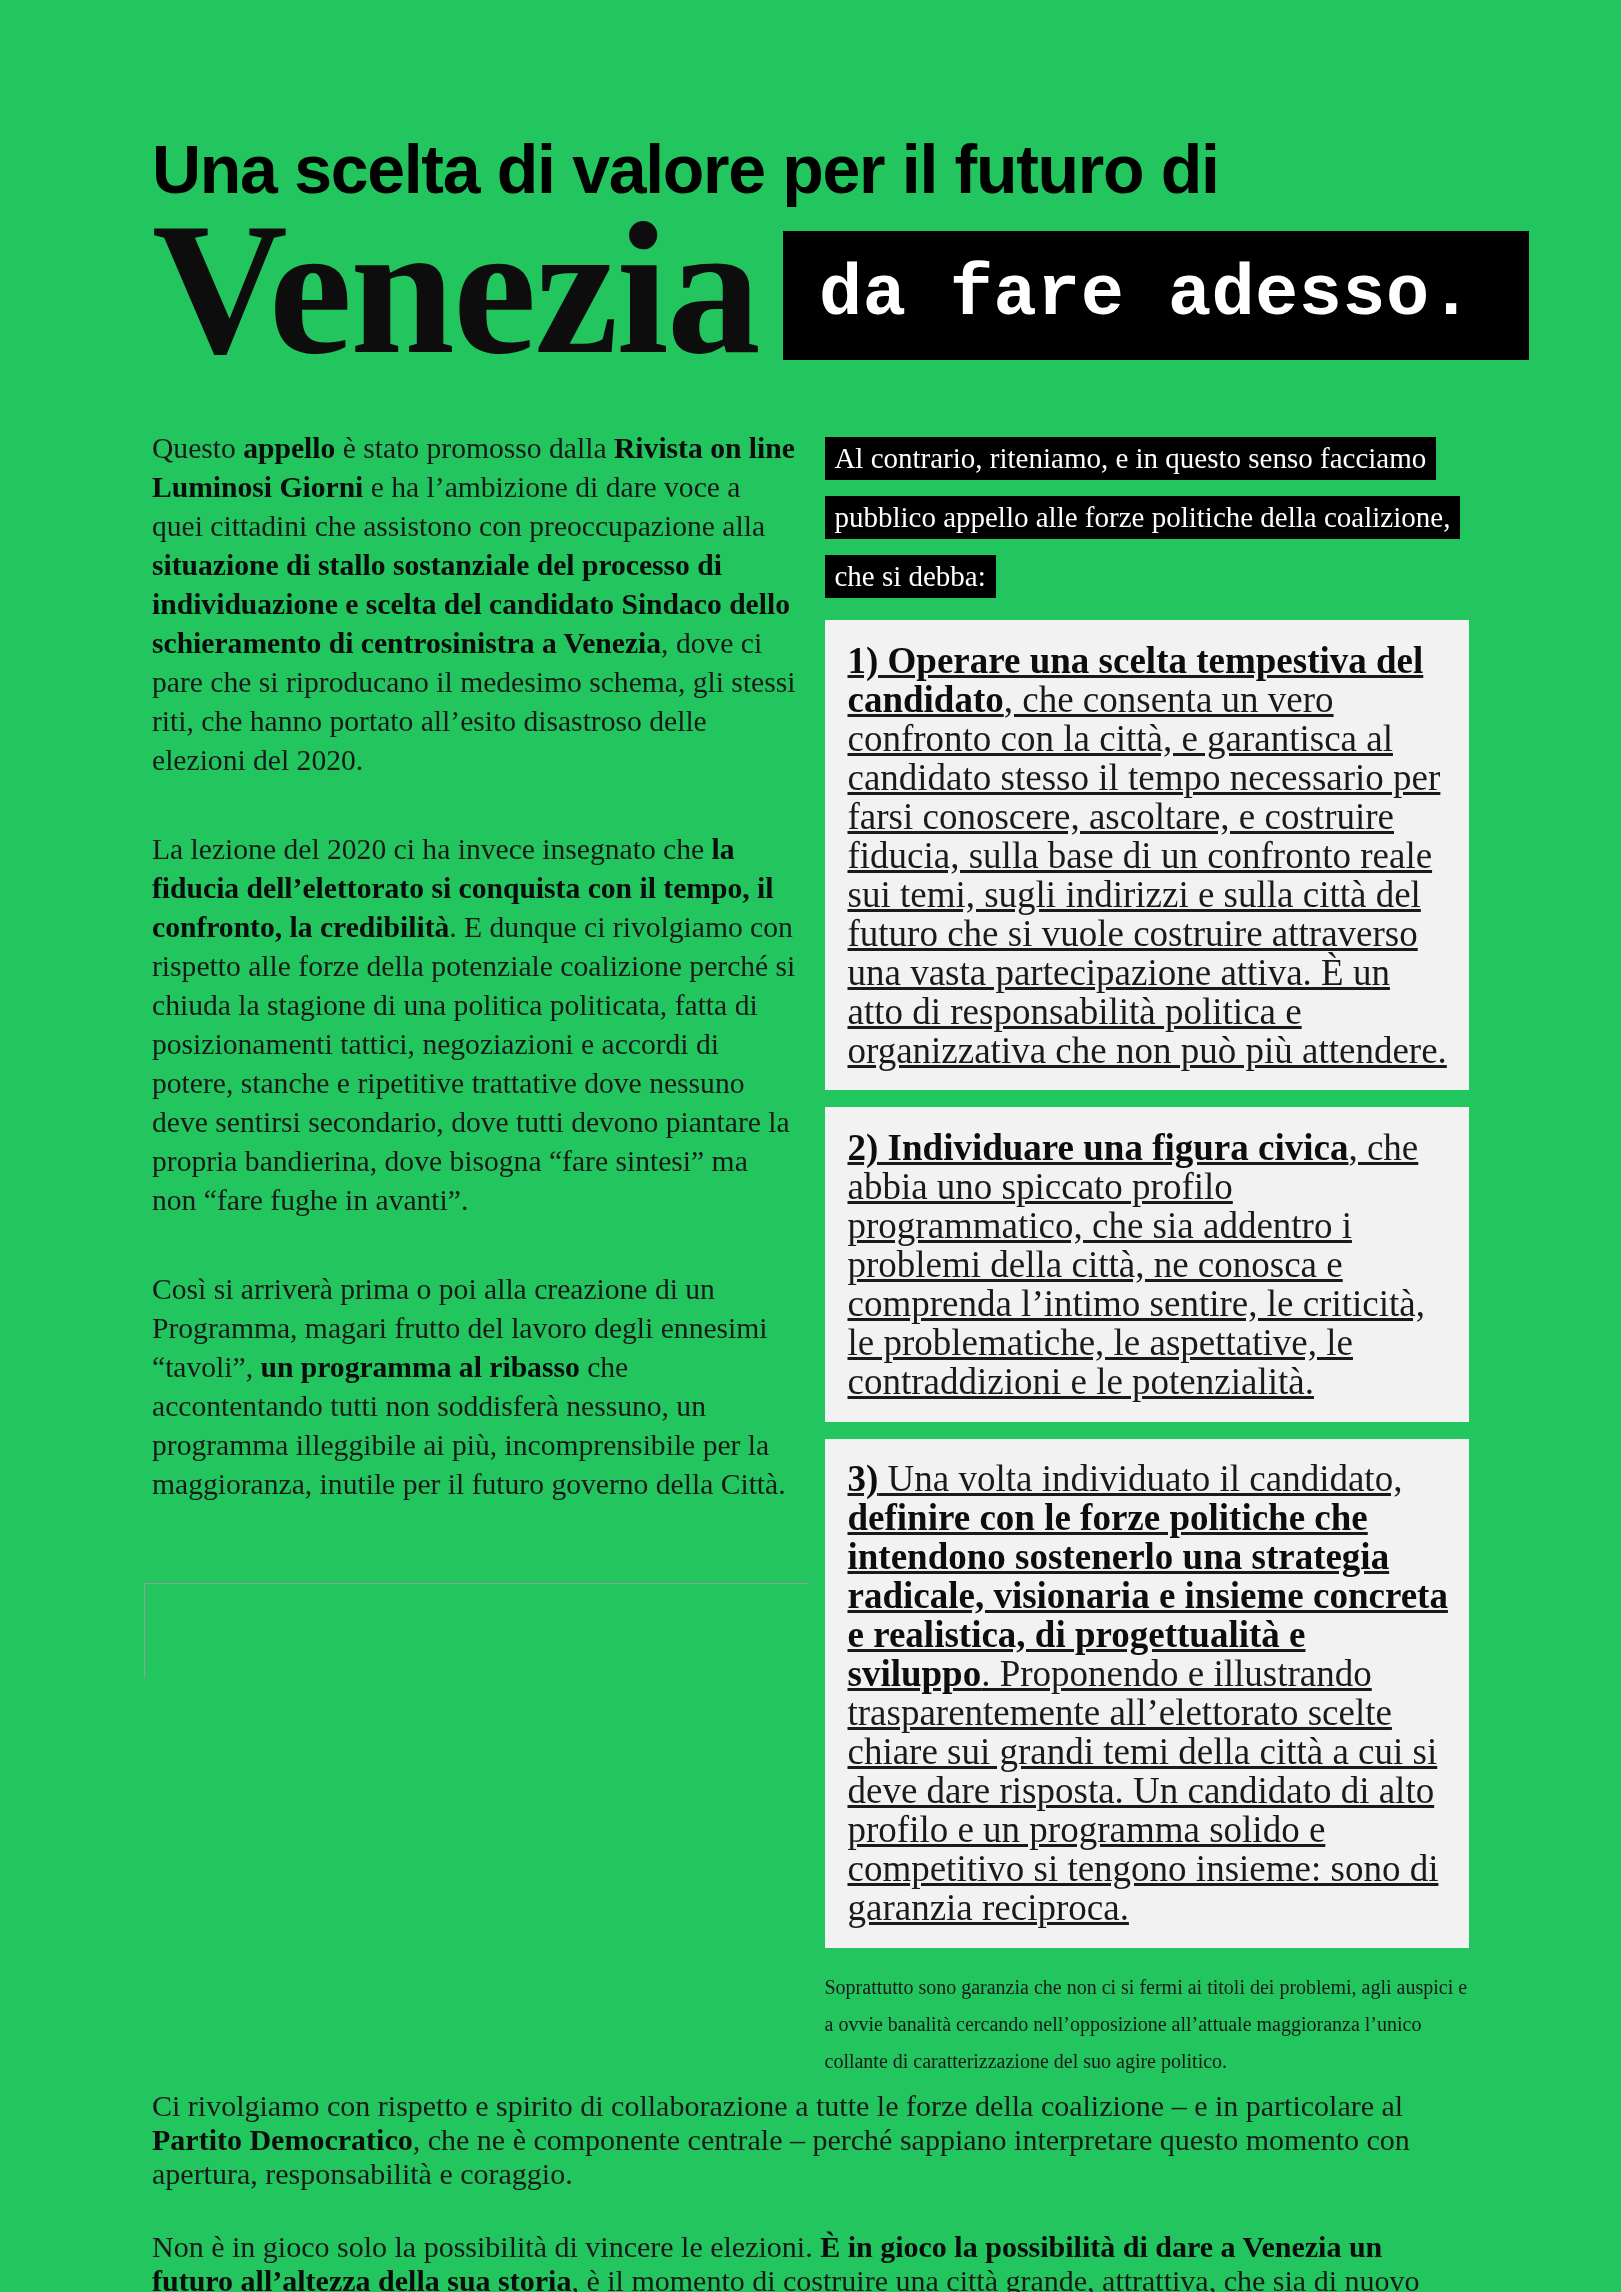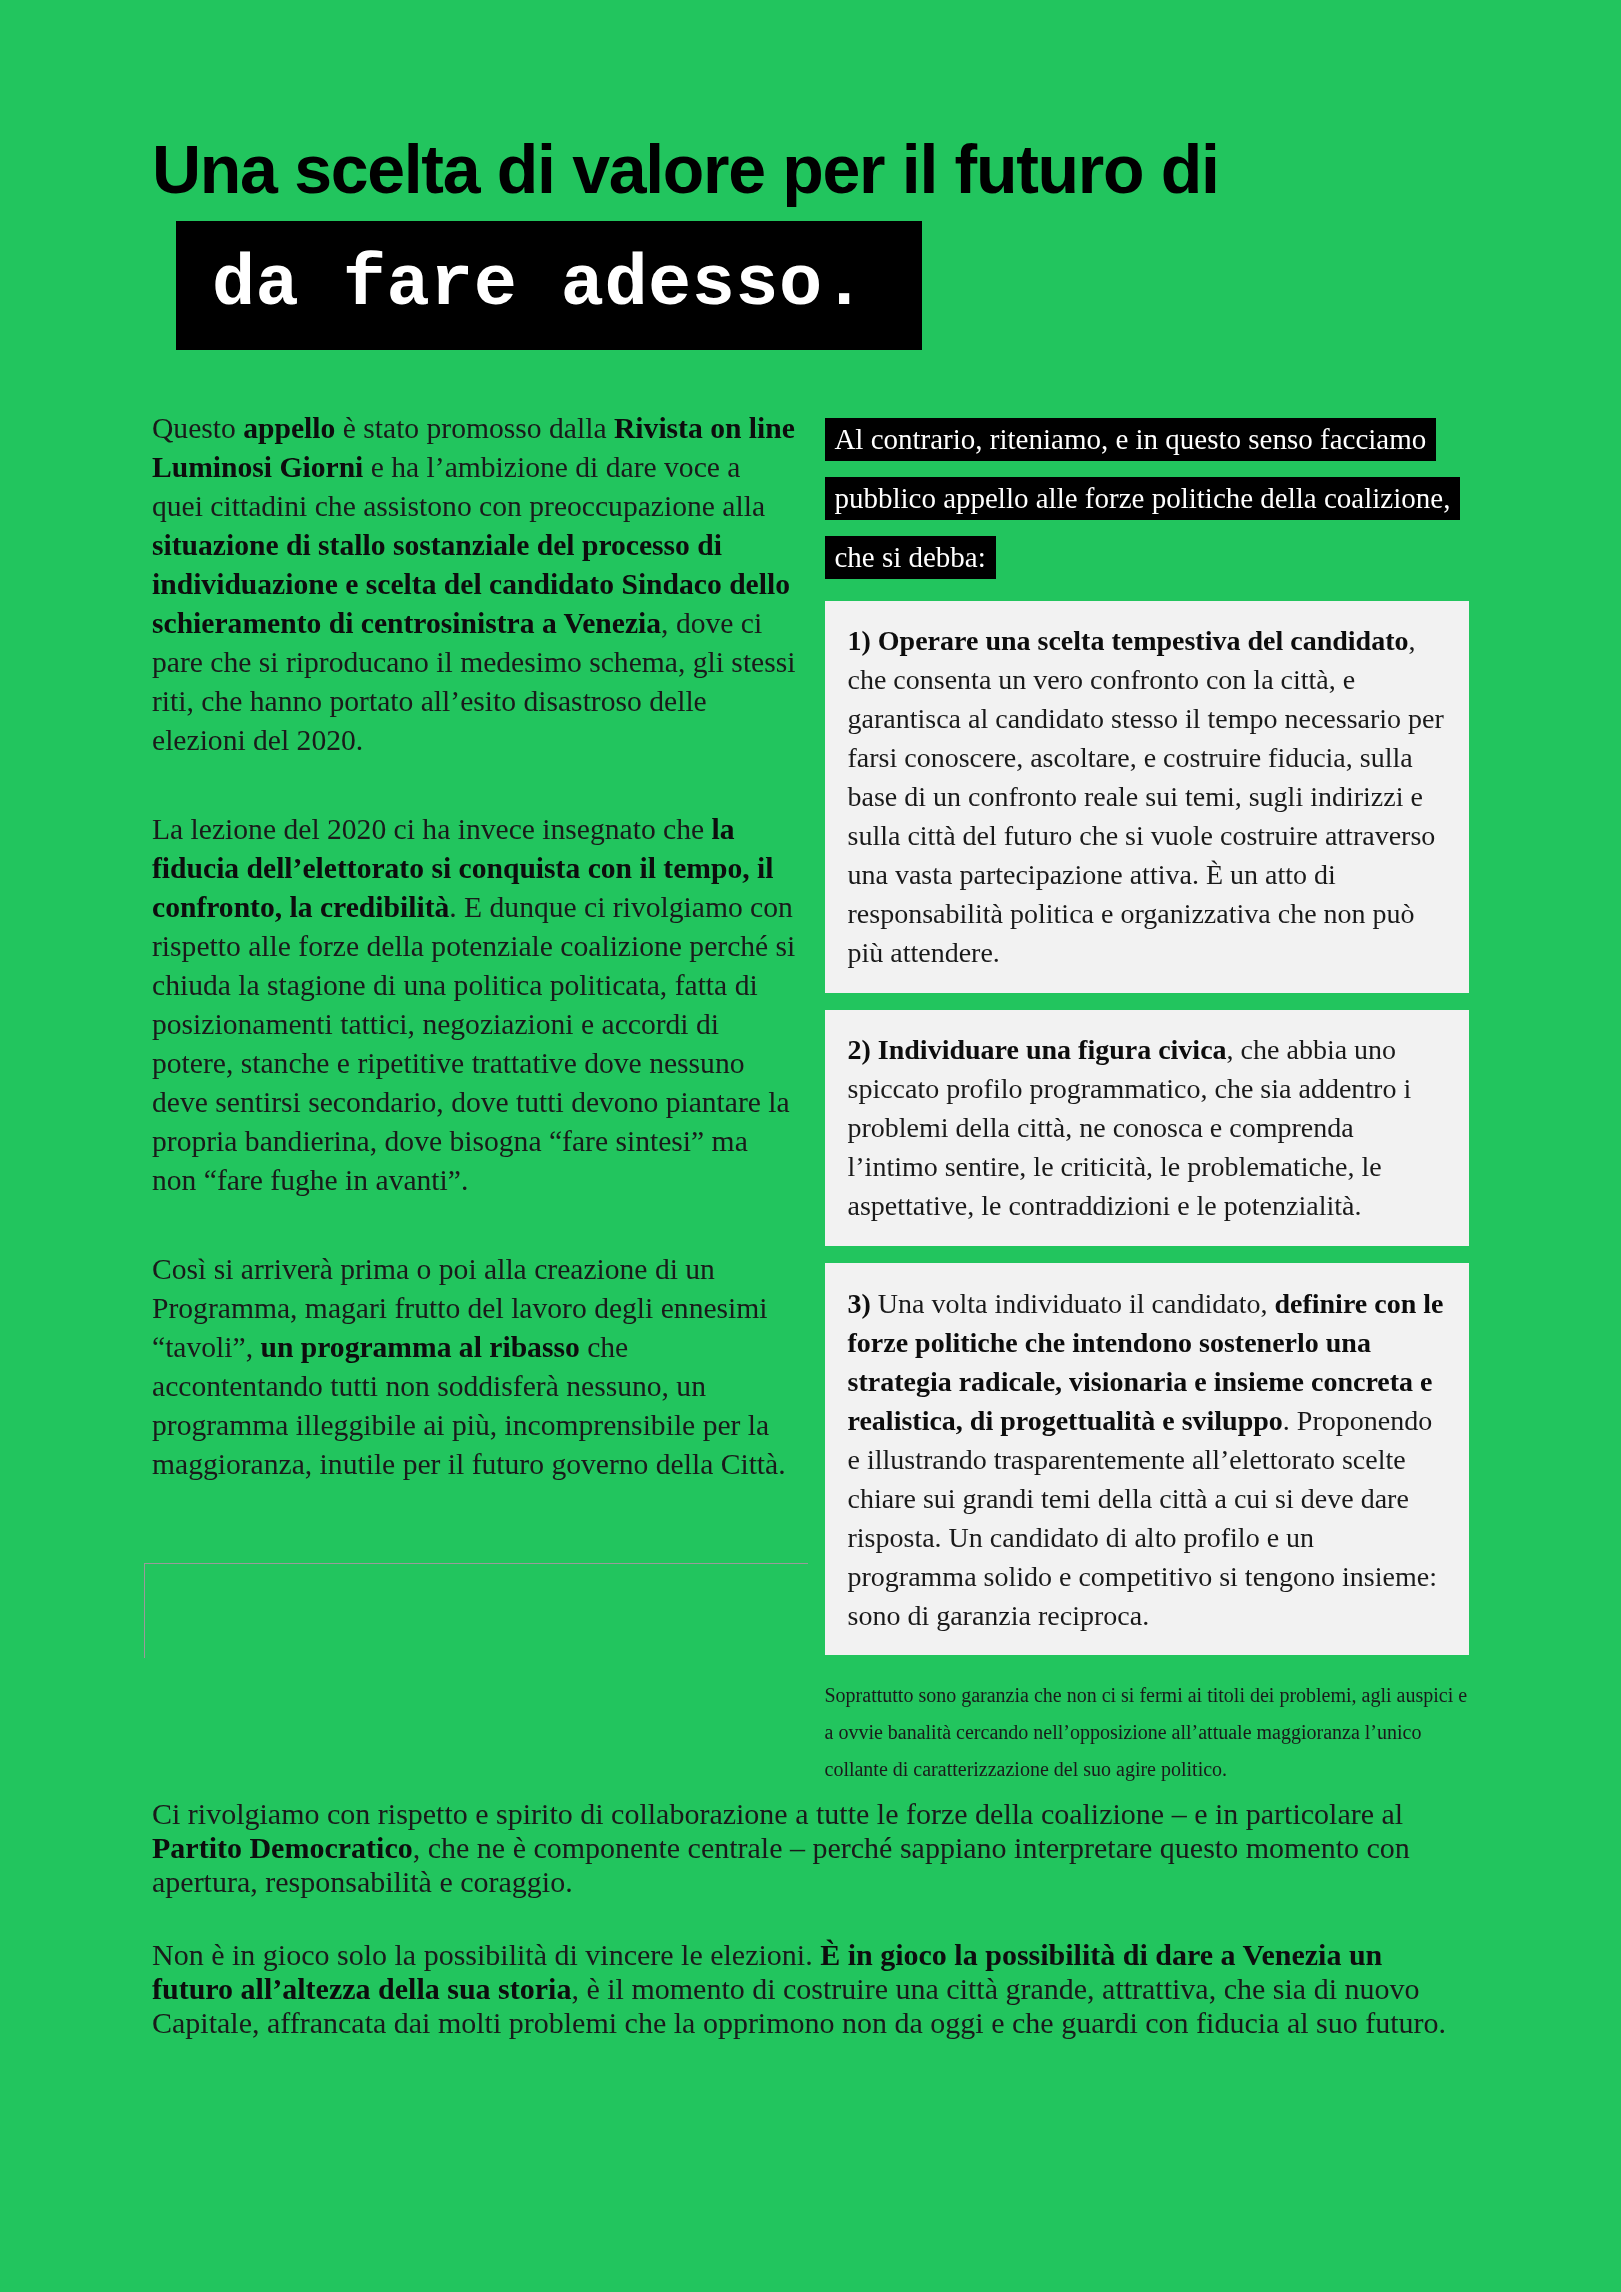--- a/index.html
+++ b/index.html
@@ -85,22 +85,23 @@
     box-decoration-break: clone;
   }
 
   
   .point {
     background: #f2f2f2;
     padding: 20.6px 19.7px 20.6px 23px;
     margin-bottom: 17px;
   }
   .point p {
-    font-size: 28px;
+    font-size: 37px;
     line-height: 39px;
+    text-decoration: underline;
   }
 
   .closing {
     margin-top: 21.5px;
     font-size: 20px;
     line-height: 37px;
   }
 
   
   .corner-frame {
@@ -123,20 +124,21 @@
   .footer p b { font-weight: 700; color: #0d0d0d; }
 </style>
 </head>
 <body>
 
 <div class="page">
 
   <header>
     <div class="headline-line1">Una scelta di valore per il futuro di</div>
     <div class="title-row">
+      <span class="headline-city">Venezia</span>
       <span class="tag-box">
         <span>da fare adesso.</span>
       </span>
     </div>
   </header>
 
   <div class="columns">
 
     <div class="col">
       <p class="body"><span>Questo </span><b>appello</b><span> è stato promosso dalla </span><b>Rivista on line Luminosi Giorni</b><span> e ha l’ambizione di dare voce a quei cittadini che assistono con preoccupazione alla </span><b>situazione di stallo sostanziale del processo di individuazione e scelta del candidato Sindaco dello schieramento di centrosinistra a Venezia</b><span>, dove ci pare che si riproducano il medesimo schema, gli stessi riti, che hanno portato all’esito disastroso delle elezioni del 2020.</span></p>

